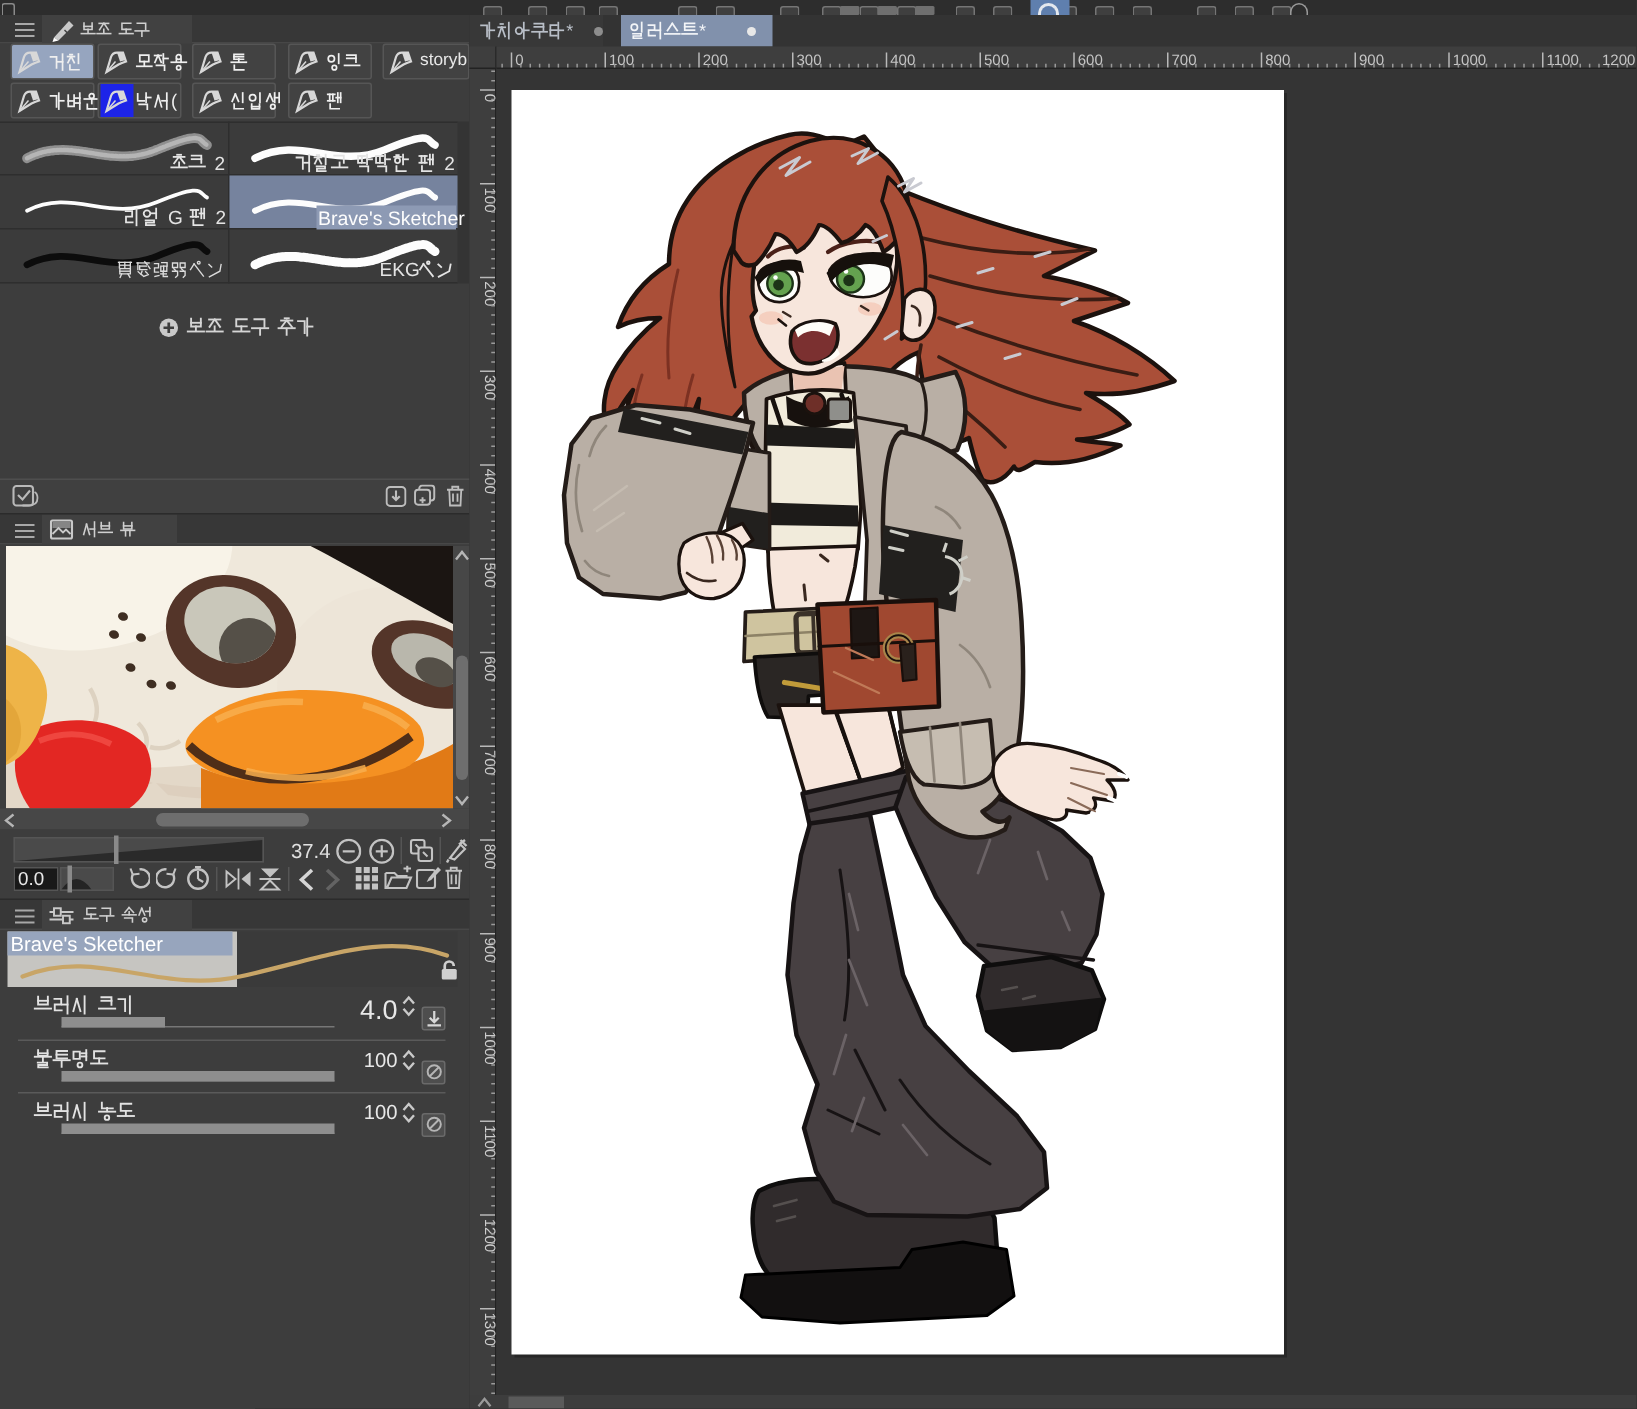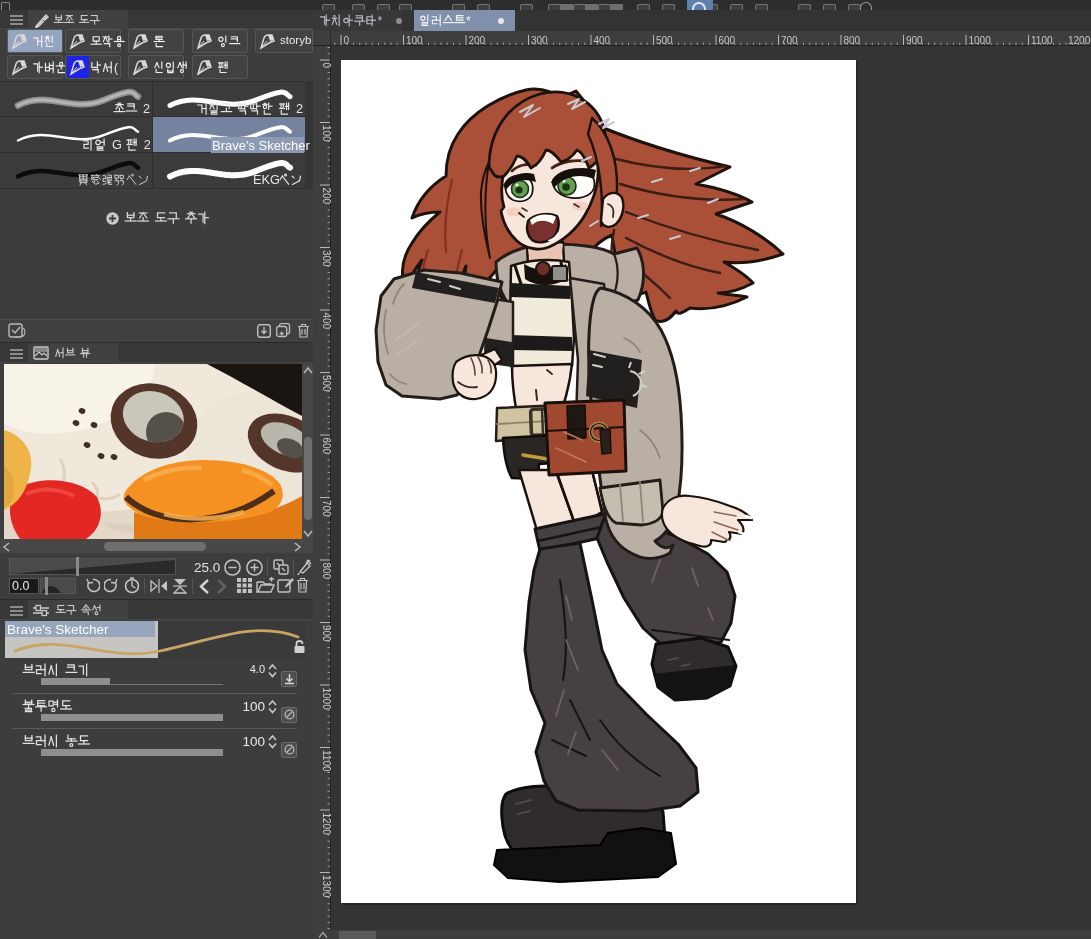--- a/index.html
+++ b/index.html
@@ -471,21 +471,21 @@
 <svg class="ab" style="left:293px;top:542px" width="9" height="10">
     <path d="M2,1 L7,5 L2,9" stroke="#b5b5b5" stroke-width="1.6" fill="none"></path>
   </svg>
 <div style="position:absolute;left:104px;top:541.5px;width:102px;height:9px;background:#6e6e6e;border-radius:4.5px;"></div>
 <div style="position:absolute;left:0;top:553px;width:313px;height:47px;background:#3d3d3d;"></div>
 <div style="position:absolute;left:9px;top:558px;width:167px;height:17px;background:#4a4a4a;border:1px solid #555;"></div>
 <svg class="ab" style="left:10px;top:559px" width="165" height="15">
     <path d="M0,15 L165,15 L165,1 Z" fill="#2a2a2a"></path>
   </svg>
 <div style="position:absolute;left:76px;top:557px;width:3px;height:19px;background:#8a8a8a;"></div>
-<div style="position:absolute;left:194px;top:560px;font-size:13.5px;color:#e0e0e0;">25.0</div>
+<div style="position:absolute;left:194px;top:560px;font-size:13.5px;color:#e0e0e0;">37.4</div>
 <svg class="ab" style="left:224px;top:559px" width="17" height="17">
     <circle cx="8.5" cy="8.5" r="7.6" fill="none" stroke="#c3c3c3" stroke-width="1.5"></circle>
     <path d="M4.5,8.5 H12.5" stroke="#c3c3c3" stroke-width="1.5"></path>
   </svg>
 <svg class="ab" style="left:246px;top:559px" width="17" height="17">
     <circle cx="8.5" cy="8.5" r="7.6" fill="none" stroke="#c3c3c3" stroke-width="1.5"></circle>
     <path d="M4.5,8.5 H12.5 M8.5,4.5 V12.5" stroke="#c3c3c3" stroke-width="1.5"></path>
   </svg>
 <div style="position:absolute;left:267px;top:558px;width:1px;height:18px;background:#555;"></div>
 <svg class="ab" style="left:272px;top:558px" width="18" height="18">
@@ -606,21 +606,21 @@
     <path d="M18.5,6.7 L22.0,6.7" fill="none" stroke="#e2e2e2" stroke-width="1.25" stroke-linecap="square"></path>
     <path d="M28.2,2.9 L25.9,11.1" fill="none" stroke="#e2e2e2" stroke-width="1.25" stroke-linecap="square"></path>
     <path d="M28.2,2.9 L30.6,11.1" fill="none" stroke="#e2e2e2" stroke-width="1.25" stroke-linecap="square"></path>
     <path d="M33.4,1.2 L33.4,12.7" fill="none" stroke="#e2e2e2" stroke-width="1.25" stroke-linecap="square"></path>
     <path d="M44.6,1.8 L51.3,1.8 L51.3,6.9" fill="none" stroke="#e2e2e2" stroke-width="1.25" stroke-linecap="square"></path>
     <path d="M44.6,4.2 L51.3,4.2" fill="none" stroke="#e2e2e2" stroke-width="1.25" stroke-linecap="square"></path>
     <path d="M43.0,9.4 L53.8,9.4" fill="none" stroke="#e2e2e2" stroke-width="1.25" stroke-linecap="square"></path>
     <path d="M56.0,3.1 L60.4,3.1 L60.4,11.1" fill="none" stroke="#e2e2e2" stroke-width="1.25" stroke-linecap="square"></path>
     <path d="M63.6,1.2 L63.6,12.7" fill="none" stroke="#e2e2e2" stroke-width="1.25" stroke-linecap="square"></path>
   </svg>
-<div style="position:absolute;left:213px;top:663px;width:52px;text-align:right;font-size:11px;color:#e8e8e8;">4.0</div>
+<div style="position:absolute;left:213px;top:663px;width:52px;text-align:right;font-size:18px;color:#e8e8e8;">4.0</div>
 <svg class="ab" style="left:267px;top:662px" width="11" height="17">
     <path d="M2,7 L5.5,3 L9,7" fill="none" stroke="#c9c9c9" stroke-width="1.6"></path>
     <path d="M2,10.5 L5.5,14.5 L9,10.5" fill="none" stroke="#c9c9c9" stroke-width="1.6"></path>
   </svg>
 <div style="position:absolute;left:41px;top:678px;width:182px;height:7px;border-bottom:1px solid #777;"></div>
 <div style="position:absolute;left:41px;top:678px;width:69px;height:7px;background:#8e8e8e;"></div>
 <div style="position:absolute;left:281px;top:671px;width:16px;height:16px;background:#4e4e4e;border:1px solid #6a6a6a;border-radius:2px;"></div>
 <svg class="ab" style="left:284px;top:673px" width="11" height="12">
     <path d="M5.5,1 V8 M2.5,5.5 L5.5,8.5 L8.5,5.5 M1,10.5 H10" stroke="#d8d8d8" stroke-width="1.5" fill="none"></path>
   </svg>

